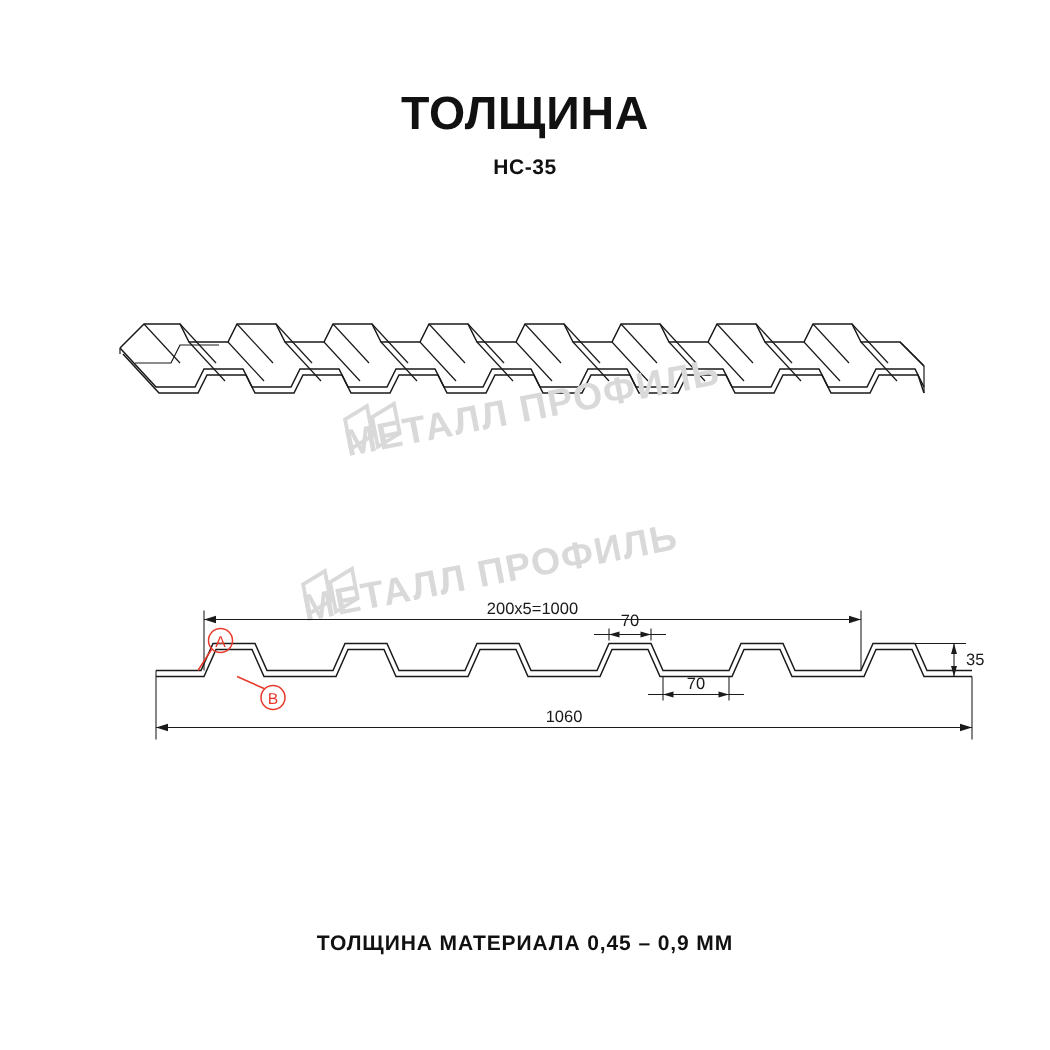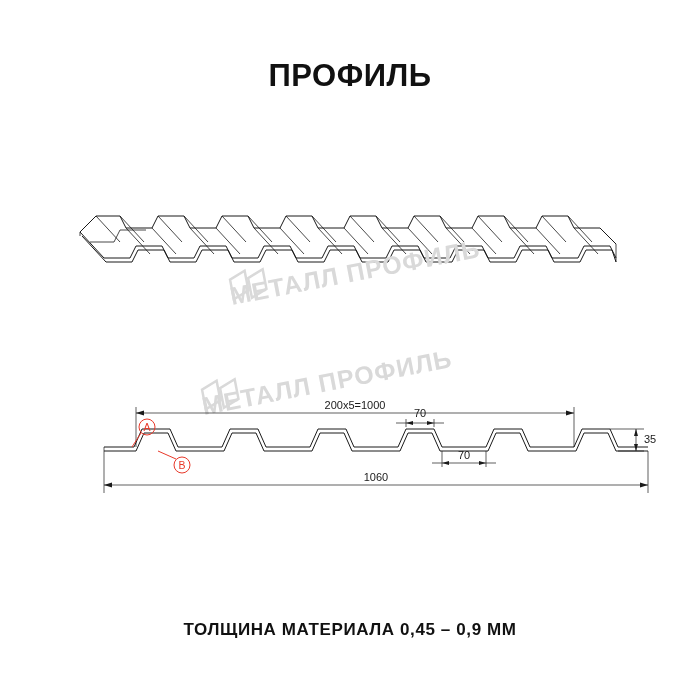--- a/index.html
+++ b/index.html
@@ -40,21 +40,21 @@
     font-weight: bold;
     letter-spacing: 0.4px;
     color: #111111;
   }
   .footer-note {
     position: absolute;
     top: 620px;
     left: 0;
     width: 700px;
     text-align: center;
-    font-size: 17px;
+    font-size: 14px;
     font-weight: bold;
     letter-spacing: 0.6px;
     color: #111111;
   }
   .iso-wrap {
     position: absolute;
     top: 170px;
     left: 60px;
     width: 580px;
     height: 140px;
@@ -105,21 +105,22 @@
     font-size: 10.5px;
     fill: #e8392a;
     font-weight: normal;
   }
 </style>
 </head>
 <body>
 
 <div class="page">
 
-  <div class="title">ПРОФИЛЬ</div>
+  <div class="title">ТОЛЩИНА</div>
+  <div class="subtitle">НС-35</div>
 
   <div class="iso-wrap">
     <svg width="580" height="140" viewBox="0 0 580 140">
 
       <g class="ln">
         <path d="M20 62 L36 46 L60 46 L66 58 L92 58 L98 46 L124 46 L130 58 L156 58 L162 46 L188 46 L194 58 L220 58 L226 46 L252 46 L258 58 L284 58 L290 46 L316 46 L322 58 L348 58 L354 46 L380 46 L386 58 L412 58 L418 46 L444 46 L450 58 L476 58 L482 46 L508 46 L514 58 L540 58 L556 74"></path>
 
         <path d="M20 62 L44 88 L70 88 L76 76 L102 76 L108 88 L134 88 L140 76 L166 76 L172 88 L198 88 L204 76 L230 76 L236 88 L262 88 L268 76 L294 76 L300 88 L326 88 L332 76 L358 76 L364 88 L390 88 L396 76 L422 76 L428 88 L454 88 L460 76 L486 76 L492 88 L518 88 L524 76 L550 76 L556 88"></path>
 
         <path d="M22 66 L46 92 L72 92 L78 80 L104 80 L110 92 L136 92 L142 80 L168 80 L174 92 L200 92 L206 80 L232 80 L238 92 L264 92 L270 80 L296 80 L302 92 L328 92 L334 80 L360 80 L366 92 L392 92 L398 80 L424 80 L430 92 L456 92 L462 80 L488 80 L494 92 L520 92 L526 80 L552 80 L556 92"></path>

